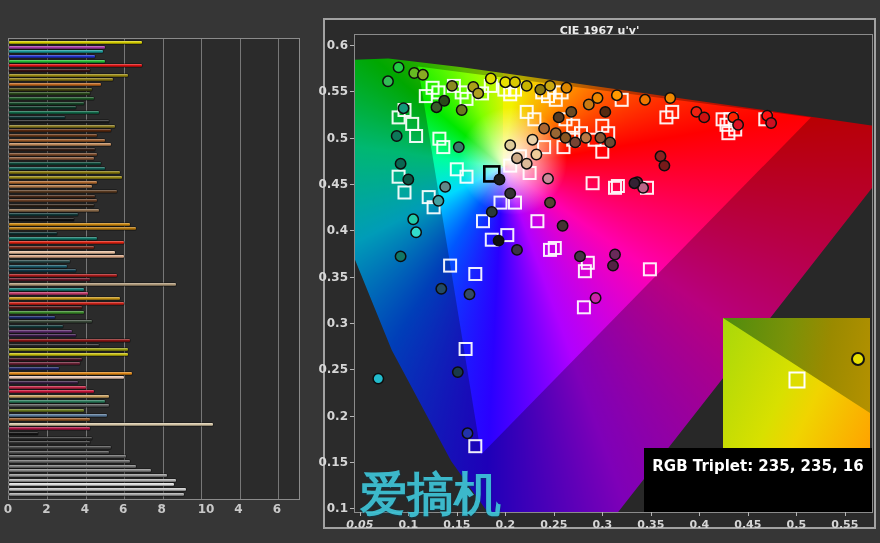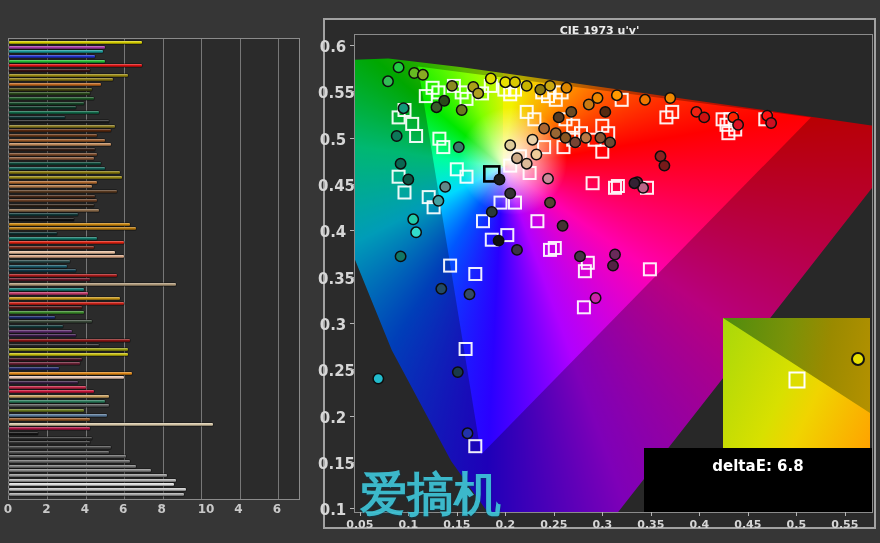--- a/index.html
+++ b/index.html
@@ -41,22 +41,22 @@
          background:#e8e000;border:2px solid #111;transform:translate(-50%,-50%);}
 
   
   .readout{position:absolute;right:0;bottom:0;width:228px;height:64px;background:#000;
            color:#fff;font-size:15px;font-weight:bold;text-align:center;
            padding-top:4px;box-sizing:border-box;z-index:6;}
   .readout div{line-height:28px;white-space:nowrap;}
 
   
   .cyl{position:absolute;left:318px;top:0;width:38px;height:543px;z-index:3;}
-  .cyl span{position:absolute;left:0;width:30px;text-align:center;
-            font-size:15px;font-weight:bold;color:#d6d6d6;}
+  .cyl span{position:absolute;left:0;width:30px;text-align:right;
+            font-size:12px;font-weight:bold;color:#d6d6d6;}
   .ytick{position:absolute;left:32px;width:4px;height:1px;background:#b5b5b5;}
   .cxl{position:absolute;left:355px;top:512px;width:522px;height:28px;z-index:3;}
   .cxl span{position:absolute;top:6px;width:36px;text-align:center;
             font-size:11px;font-weight:bold;color:#d6d6d6;}
   .xtick{position:absolute;top:0;width:1px;height:4px;background:#b5b5b5;}
 
   
   .wm{position:absolute;left:360px;top:469px;z-index:9;pointer-events:none;}
   .wm1{font-size:47px;font-weight:bold;color:#3ec5d8;line-height:1.05;
        text-shadow:0 1px 2px rgba(10,60,80,.8);opacity:.92;}
@@ -184,21 +184,21 @@
       <span style="left: 26.4211px;">2</span>
       <span style="left: 64.8421px;">4</span>
       <span style="left: 103.263px;">6</span>
       <span style="left: 141.684px;">8</span>
       <span style="left: 186px;">10</span>
       <span style="left: 218.526px;">4</span>
       <span style="left: 256.947px;">6</span>
     </div>
 
   <div class="panel-cie">
-    <div class="ct">CIE 1973 u'v'</div>
+    <div class="ct">CIE 1967 u'v'</div>
   </div>
 
   <div class="cplot">
     <div class="layer" style="background: conic-gradient(at 148px 132px, rgb(242, 242, 0) 8deg, rgb(255, 145, 0) 40deg, rgb(255, 0, 0) 80deg, rgb(255, 0, 176) 125deg, rgb(176, 0, 255) 160deg, rgb(42, 0, 255) 183deg, rgb(0, 87, 255) 212deg, rgb(0, 217, 255) 243deg, rgb(0, 255, 157) 278deg, rgb(0, 232, 0) 310deg, rgb(127, 255, 0) 338deg, rgb(242, 242, 0) 368deg); clip-path: polygon(-40.3px 90.7px, -39.2px 43.6px, -21.2px 25.4px, 33.2px 23.5px, 104.9px 31.9px, 210.8px 46.9px, 347.7px 66.4px, 461px 82.5px, 561px 96.8px, 205.5px 550.6px, 166px 515.1px, 138.4px 485.2px, 96.1px 426.1px, 36.7px 315.1px, -16.3px 184.6px); filter: brightness(0.72);"></div>
     <div class="layer" style="background: conic-gradient(at 148px 132px, rgb(242, 242, 0) 8deg, rgb(255, 145, 0) 40deg, rgb(255, 0, 0) 80deg, rgb(255, 0, 176) 125deg, rgb(176, 0, 255) 160deg, rgb(42, 0, 255) 183deg, rgb(0, 87, 255) 212deg, rgb(0, 217, 255) 243deg, rgb(0, 255, 157) 278deg, rgb(0, 232, 0) 310deg, rgb(127, 255, 0) 338deg, rgb(242, 242, 0) 368deg); clip-path: polygon(455.9px 82.4px, 63px 31.5px, 126.1px 419.6px);"></div>
     <div class="layer" style="background: radial-gradient(75px at 158px 126px, rgba(255, 255, 255, 0.98), rgba(255, 255, 255, 0.45) 38%, rgba(255, 255, 255, 0) 72%); clip-path: polygon(-40.3px 90.7px, -39.2px 43.6px, -21.2px 25.4px, 33.2px 23.5px, 104.9px 31.9px, 210.8px 46.9px, 347.7px 66.4px, 461px 82.5px, 561px 96.8px, 205.5px 550.6px, 166px 515.1px, 138.4px 485.2px, 96.1px 426.1px, 36.7px 315.1px, -16.3px 184.6px);"></div>
     <svg class="scatter" viewBox="0 0 517 477">
         <rect x="71.6" y="46.8" width="12" height="12" fill="none" stroke="#ffffff" stroke-width="2" opacity="0.93"></rect>
         <rect x="77.4" y="51.4" width="12" height="12" fill="none" stroke="#ffffff" stroke-width="2" opacity="0.93"></rect>
         <rect x="64.8" y="55.1" width="12" height="12" fill="none" stroke="#ffffff" stroke-width="2" opacity="0.93"></rect>
@@ -348,21 +348,21 @@
         <circle cx="23.3" cy="343.6" r="5.2" fill="#22bbcc" stroke="#0d0d0d" stroke-width="1.5"></circle>
       </svg>
 
     <div class="inset">
       <div class="inset-bright"></div>
       <div class="inset-square" style="left: 50%; top: 47%;"></div>
       <div class="inset-circle" style="left: 92%; top: 31%;"></div>
     </div>
 
     <div class="readout">
-      <div>deltaE: 6.8</div>
+      <div>RGB Triplet: 235, 235, 16</div>
     </div>
   </div>
 
   <div class="cyl">
       <span style="top: 38.1883px;">0.6</span>
       <div class="ytick" style="top: 45.1883px;"></div>
       <span style="top: 84.499px;">0.55</span>
       <div class="ytick" style="top: 91.499px;"></div>
       <span style="top: 130.81px;">0.5</span>
       <div class="ytick" style="top: 137.81px;"></div>
@@ -377,21 +377,21 @@
       <span style="top: 362.363px;">0.25</span>
       <div class="ytick" style="top: 369.363px;"></div>
       <span style="top: 408.674px;">0.2</span>
       <div class="ytick" style="top: 415.674px;"></div>
       <span style="top: 454.984px;">0.15</span>
       <div class="ytick" style="top: 461.984px;"></div>
       <span style="top: 501.295px;">0.1</span>
       <div class="ytick" style="top: 508.295px;"></div>
     </div>
   <div class="cxl">
-      <span style="left: -13.1501px;">0.05</span>
+      <span style="left: -13.1501px; font-style: italic;">0.05</span>
       <div class="xtick" style="left: 4.84991px;"></div>
       <span style="left: 35.349px;">0.1</span>
       <div class="xtick" style="left: 53.349px;"></div>
       <span style="left: 83.848px;">0.15</span>
       <div class="xtick" style="left: 101.848px;"></div>
       <span style="left: 132.347px;">0.2</span>
       <div class="xtick" style="left: 150.347px;"></div>
       <span style="left: 180.846px;">0.25</span>
       <div class="xtick" style="left: 198.846px;"></div>
       <span style="left: 229.345px;">0.3</span>

